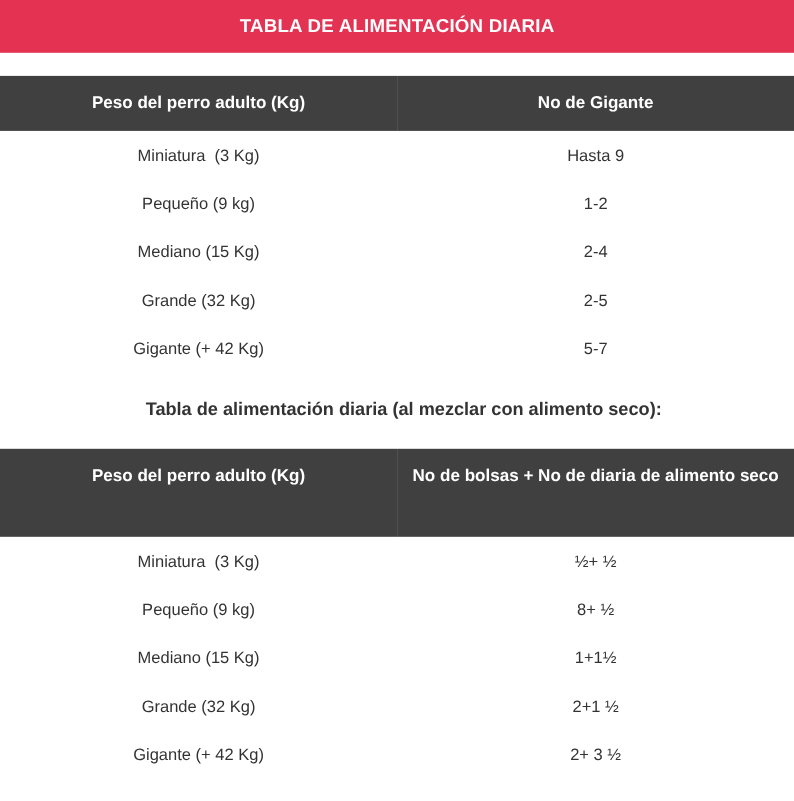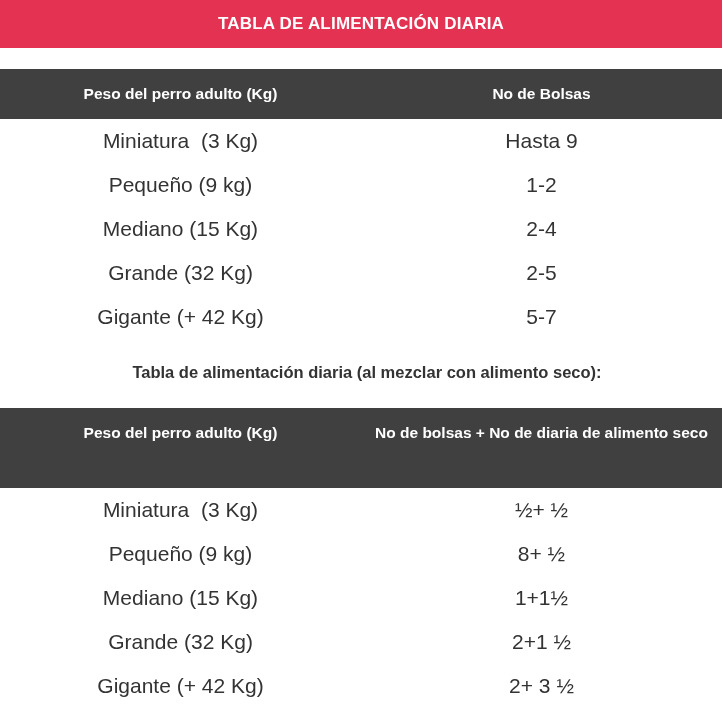--- a/index.html
+++ b/index.html
@@ -67,21 +67,21 @@
     max-width: 335px;
     line-height: 30px;
   }
 
   .feeding-table td {
     box-sizing: border-box;
     width: 50%;
     height: 44px;
     text-align: center;
     vertical-align: middle;
-    font-size: 21px;
+    font-size: 15px;
     color: var(--body-text, #333333);
     white-space: pre;
     padding: 0;
   }
 
   
   .section-heading {
     margin: 22px 0 0 0;
     text-align: center;
     font-size: 16.5px;
@@ -95,21 +95,21 @@
 <body>
 
 <header class="banner">
   <div class="banner-title">TABLA DE ALIMENTACIÓN DIARIA</div>
 </header>
 
 <table class="feeding-table t1">
   <thead>
     <tr>
       <th>Peso del perro adulto (Kg)</th>
-      <th>No de Bolsas</th>
+      <th>No de Gigante</th>
     </tr>
   </thead>
   <tbody>
     <tr>
       <td>Miniatura  (3 Kg)</td>
       <td>Hasta 9</td>
     </tr>
     <tr>
       <td>Pequeño (9 kg)</td>
       <td>1-2</td>

